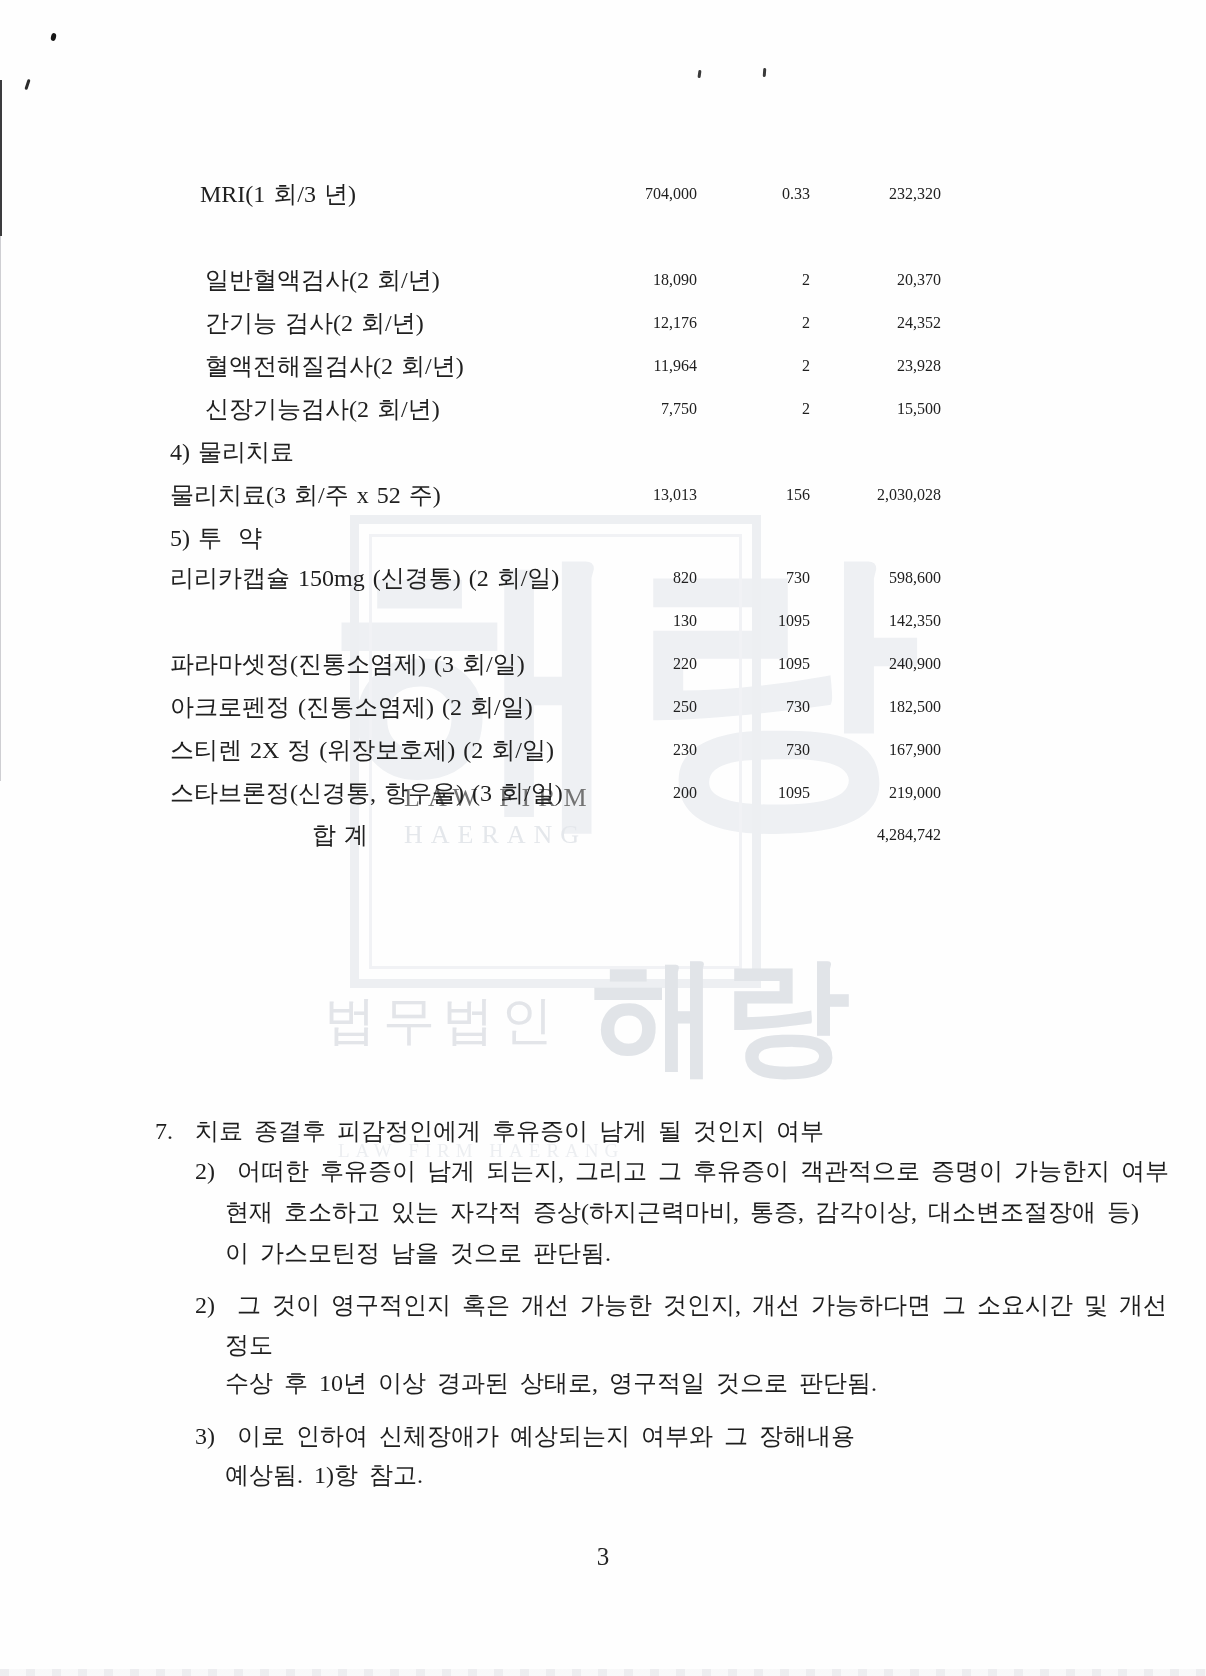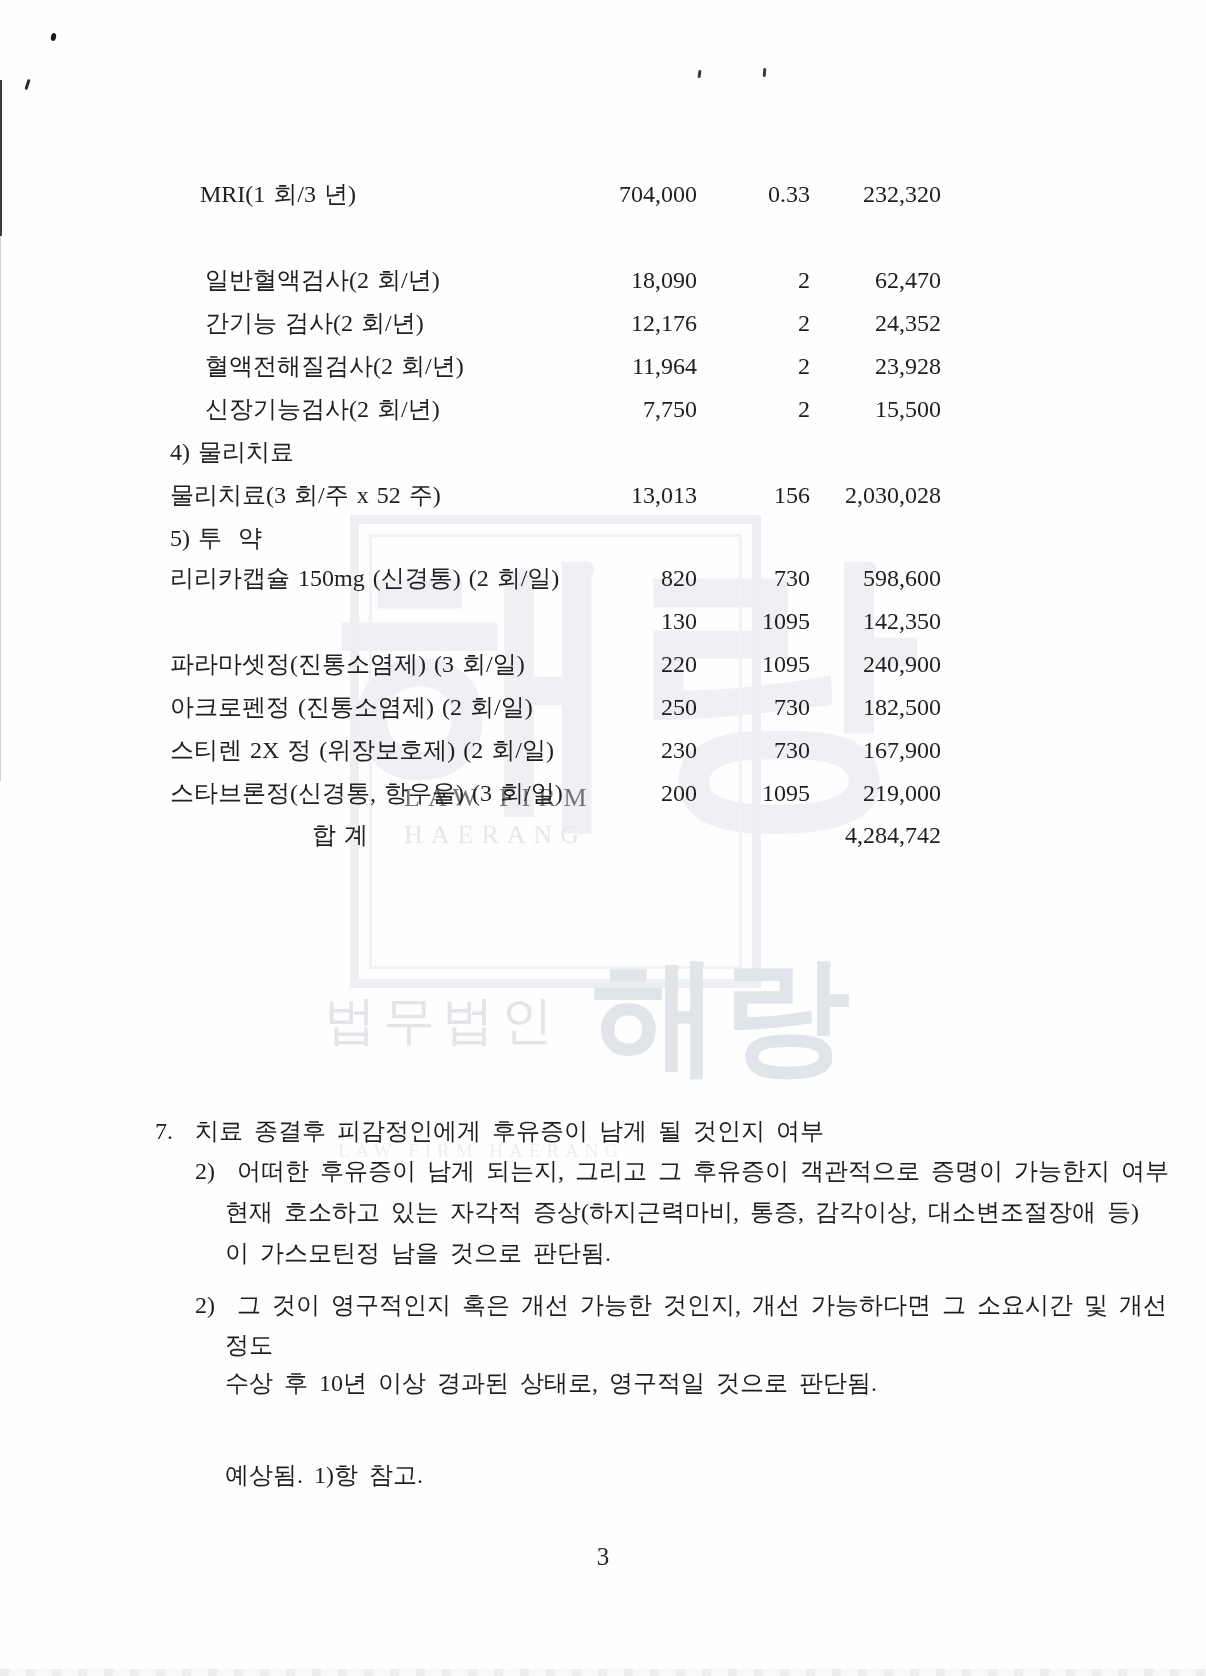--- a/index.html
+++ b/index.html
@@ -42,21 +42,21 @@
   .wm-tiny{
     left:338px;top:1140px;font-size:19px;letter-spacing:6px;color:#eceef1;white-space:pre;
   }
 
   
   .trow{position:absolute;left:0;width:1206px;height:30px;z-index:2;}
   .t{
     position:absolute;top:0;font-size:24px;color:#202020;
     white-space:pre;word-spacing:2px;line-height:28px;
   }
-  .num{position:absolute;top:0;font-size:24px;color:#202020;text-align:right;white-space:pre;line-height:28px;}
+  .num{position:absolute;top:0;font-size:16px;color:#202020;text-align:right;white-space:pre;line-height:28px;}
   .unit{left:497px;width:200px;}
   .count{left:640px;width:170px;}
   .total{left:741px;width:200px;}
 
   
   .sec{
     position:absolute;z-index:2;font-size:24px;color:#1e1e1e;
     white-space:pre;word-spacing:5px;line-height:30px;
   }
 
@@ -97,21 +97,21 @@
   <div class="trow" style="top:180px">
     <span class="t" style="left:200px">MRI(1 회/3 년)</span>
     <span class="num unit">704,000</span>
     <span class="num count">0.33</span>
     <span class="num total">232,320</span>
   </div>
   <div class="trow" style="top:266px">
     <span class="t" style="left:205px">일반혈액검사(2 회/년)</span>
     <span class="num unit">18,090</span>
     <span class="num count">2</span>
-    <span class="num total">62,470</span>
+    <span class="num total">20,370</span>
   </div>
   <div class="trow" style="top:309px">
     <span class="t" style="left:205px">간기능 검사(2 회/년)</span>
     <span class="num unit">12,176</span>
     <span class="num count">2</span>
     <span class="num total">24,352</span>
   </div>
   <div class="trow" style="top:352px">
     <span class="t" style="left:205px">혈액전해질검사(2 회/년)</span>
     <span class="num unit">11,964</span>
@@ -176,20 +176,21 @@
     <span class="num total">4,284,742</span>
   </div>
 
   <div class="sec" style="left:155px;top:1116px">7.  치료 종결후 피감정인에게 후유증이 남게 될 것인지 여부</div>
   <div class="sec" style="left:195px;top:1156px">2)  어떠한 후유증이 남게 되는지, 그리고 그 후유증이 객관적으로 증명이 가능한지 여부</div>
   <div class="sec" style="left:225px;top:1197px">현재 호소하고 있는 자각적 증상(하지근력마비, 통증, 감각이상, 대소변조절장애 등)</div>
   <div class="sec" style="left:225px;top:1238px">이 가스모틴정 남을 것으로 판단됨.</div>
   <div class="sec" style="left:195px;top:1290px">2)  그 것이 영구적인지 혹은 개선 가능한 것인지, 개선 가능하다면 그 소요시간 및 개선</div>
   <div class="sec" style="left:225px;top:1330px">정도</div>
   <div class="sec" style="left:225px;top:1368px">수상 후 10년 이상 경과된 상태로, 영구적일 것으로 판단됨.</div>
+  <div class="sec" style="left:195px;top:1421px">3)  이로 인하여 신체장애가 예상되는지 여부와 그 장해내용</div>
   <div class="sec" style="left:225px;top:1460px">예상됨. 1)항 참고.</div>
 
   <div class="pagenum">3</div>
 
   <div class="art edge-dark"></div>
   <div class="art edge-faint"></div>
   <div class="art spot-a"></div>
   <div class="art spot-b"></div>
   <div class="art spot-c"></div>
   <div class="art spot-d"></div>

